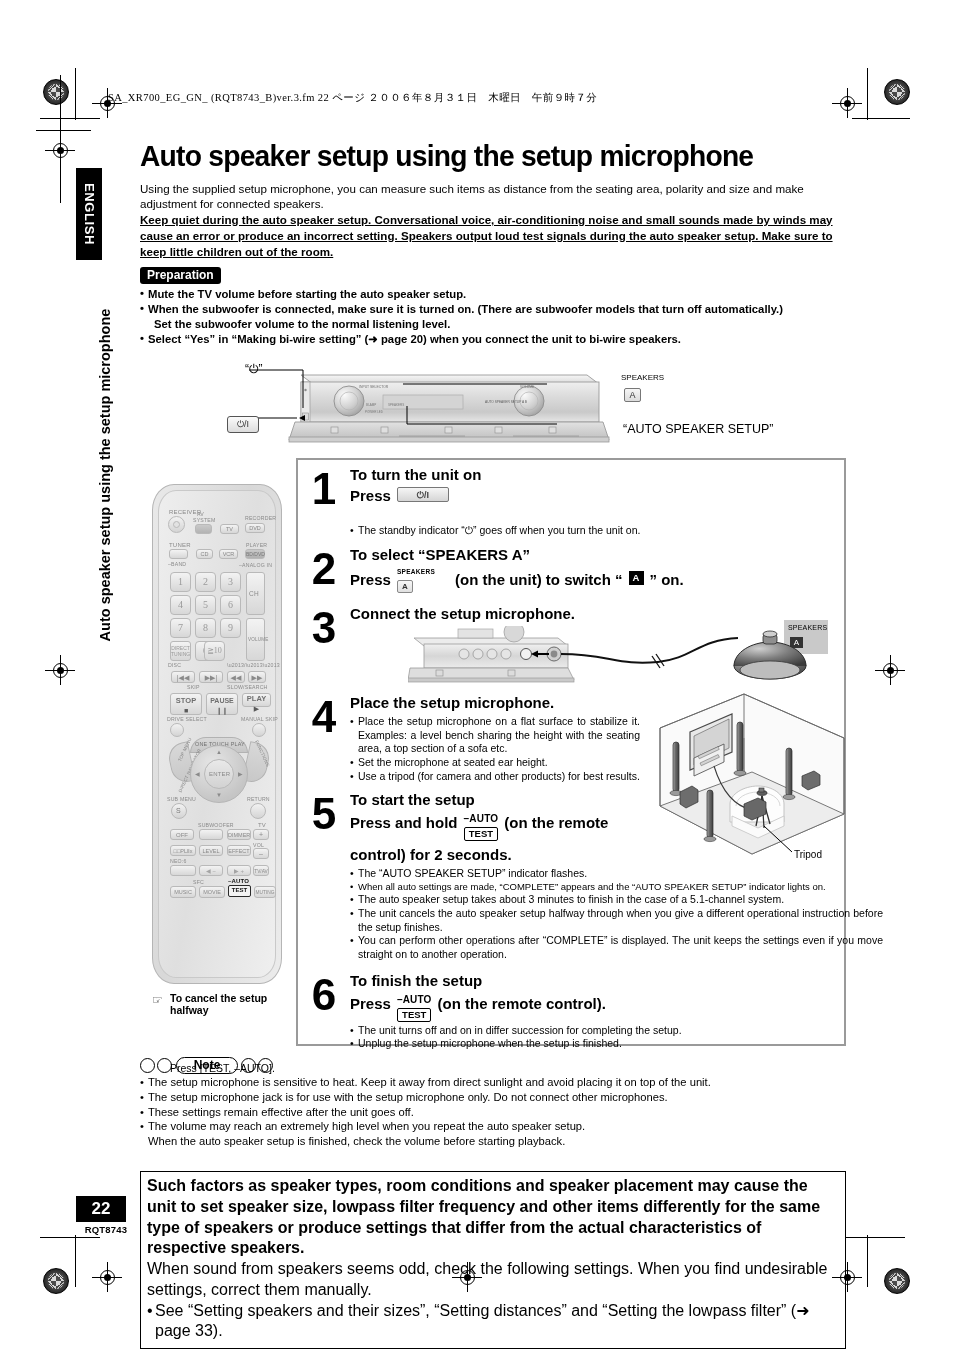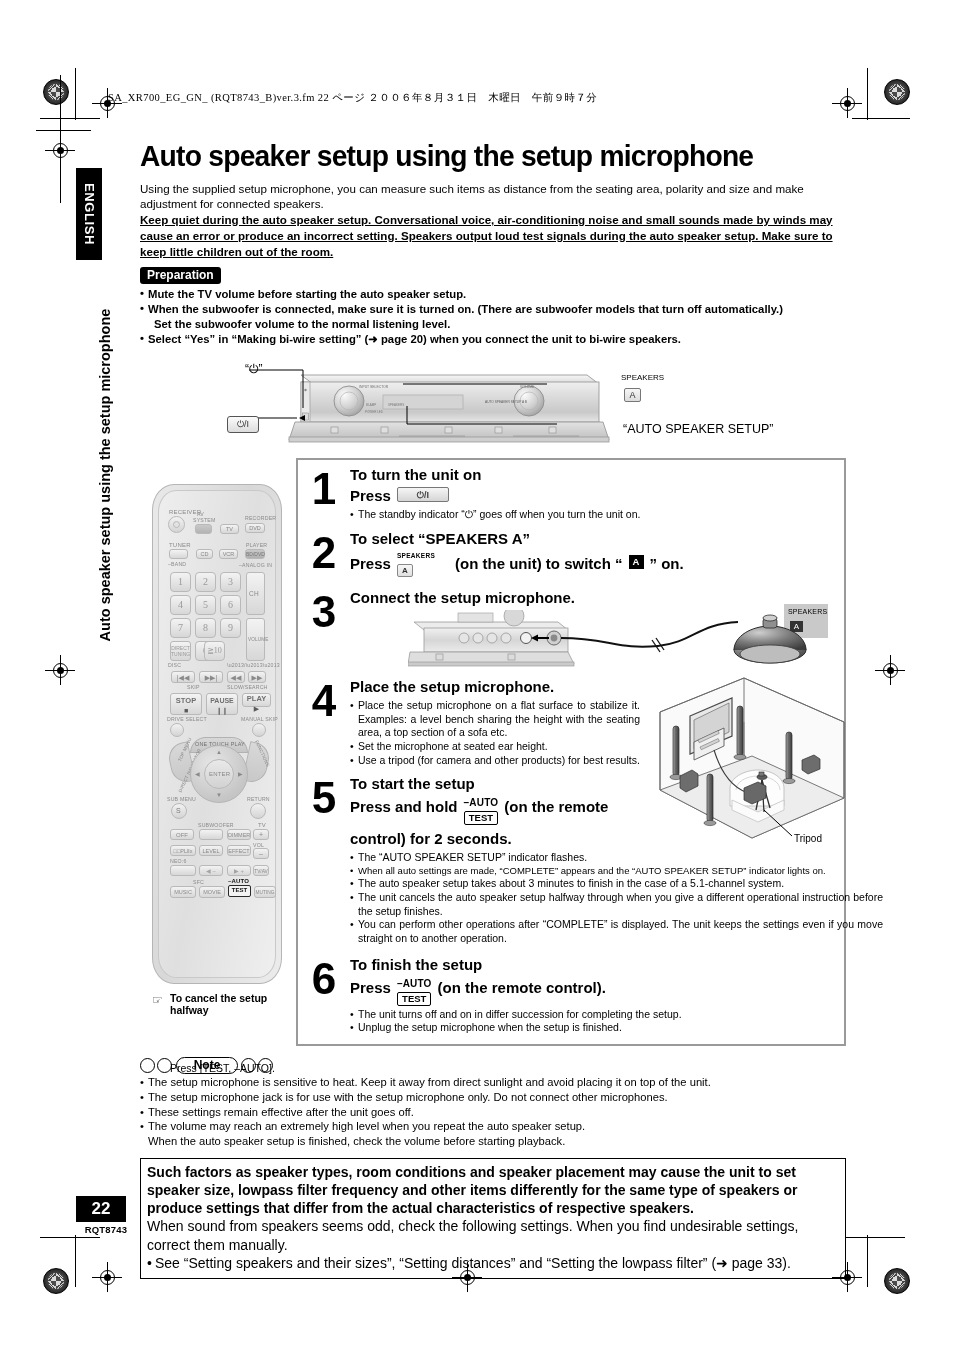--- a/index.html
+++ b/index.html
@@ -156,22 +156,22 @@
     position:absolute; top:1px; left:36px; width:62px; height:17px;
     border:1.6px solid #000; border-radius:9px; text-align:center;
     font-size:12px; font-weight:bold; line-height:15px;
   }
   ul.notes { list-style:none; font-size:11.2px; line-height:1.32; }
   ul.notes li { position:relative; padding-left:8px; }
   ul.notes li.b::before { content:"\2022"; position:absolute; left:0; }
   ul.notes li.cont { padding-left:8px; }
 
   .bottom-box {
-    border:1.5px solid #000; padding:4px 6px 6px 6px; margin-top:9px;
-    font-size:14px; line-height:1.3;
+    border:1.5px solid #000; padding:4px 6px 6px 6px; margin-top:22px;
+    font-size:16px; line-height:1.3;
   }
   .bottom-box .bold { font-weight:bold; }
   .bottom-box .li { position:relative; padding-left:8px;}
   .bottom-box .li::before{ content:"\2022"; position:absolute; left:0;}
 
   
   .remote {
     position:absolute; left:152px; top:484px; width:130px; height:500px;
     background:linear-gradient(100deg,#e9e9e9,#d8d8d8 45%,#ececec);
     border:1.2px solid #b5b5b5; border-radius:22px/26px;
@@ -523,21 +523,21 @@
   <div class="steps-box">
 
     <div class="step" style="padding-top:6px;">
       <div class="stepnum">1</div>
       <div class="stepbody">
         <div class="steph">To turn the unit on</div>
         <div class="press-line">
           <span>Press</span>
           <span class="cap-power">⏻/I</span>
         </div>
-        <div class="note-li" style="margin-top:4px;">The standby indicator “⏻” goes off when you turn the unit on.</div>
+        <div class="note-li" style="margin-top:20px;">The standby indicator “⏻” goes off when you turn the unit on.</div>
       </div>
     </div>
 
     <div class="step" style="padding-top:8px;">
       <div class="stepnum">2</div>
       <div class="stepbody" style="position:relative;">
         <div class="steph">To select “SPEAKERS A”</div>
         <div class="press-line" style="margin-top:8px;">
           <span>Press</span>
           <span style="display:inline-block;position:relative;top:-2px;">

